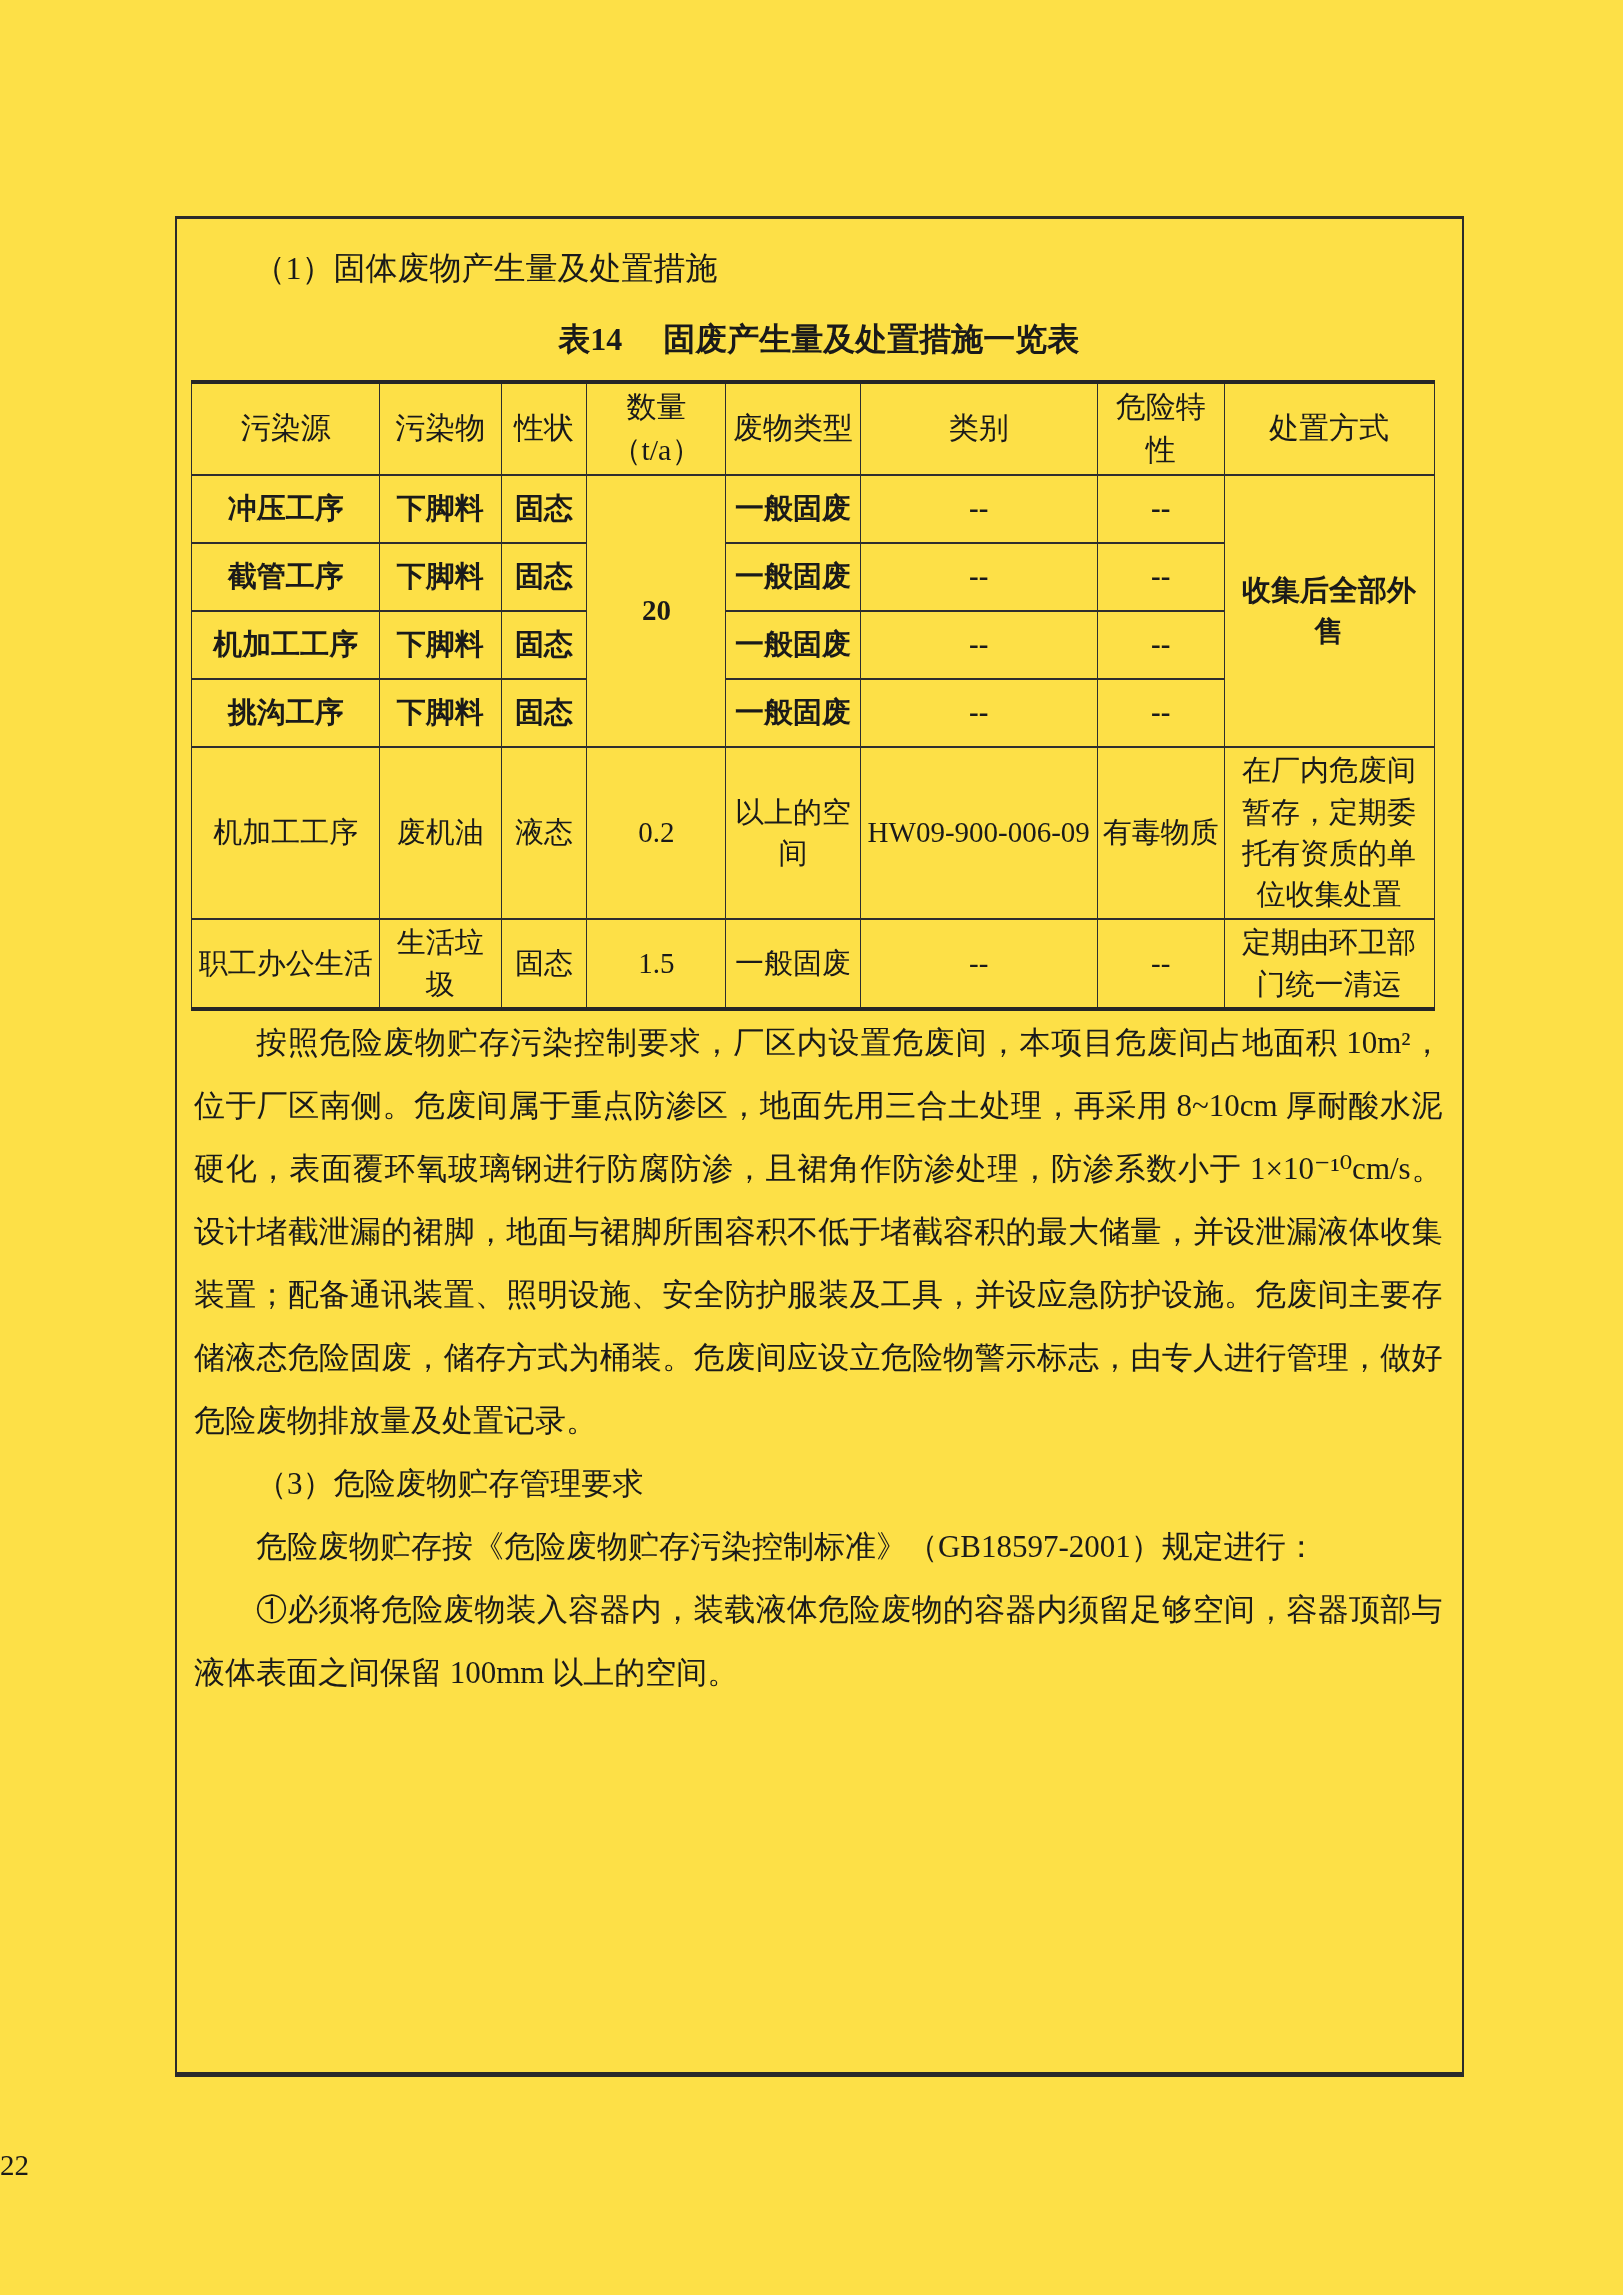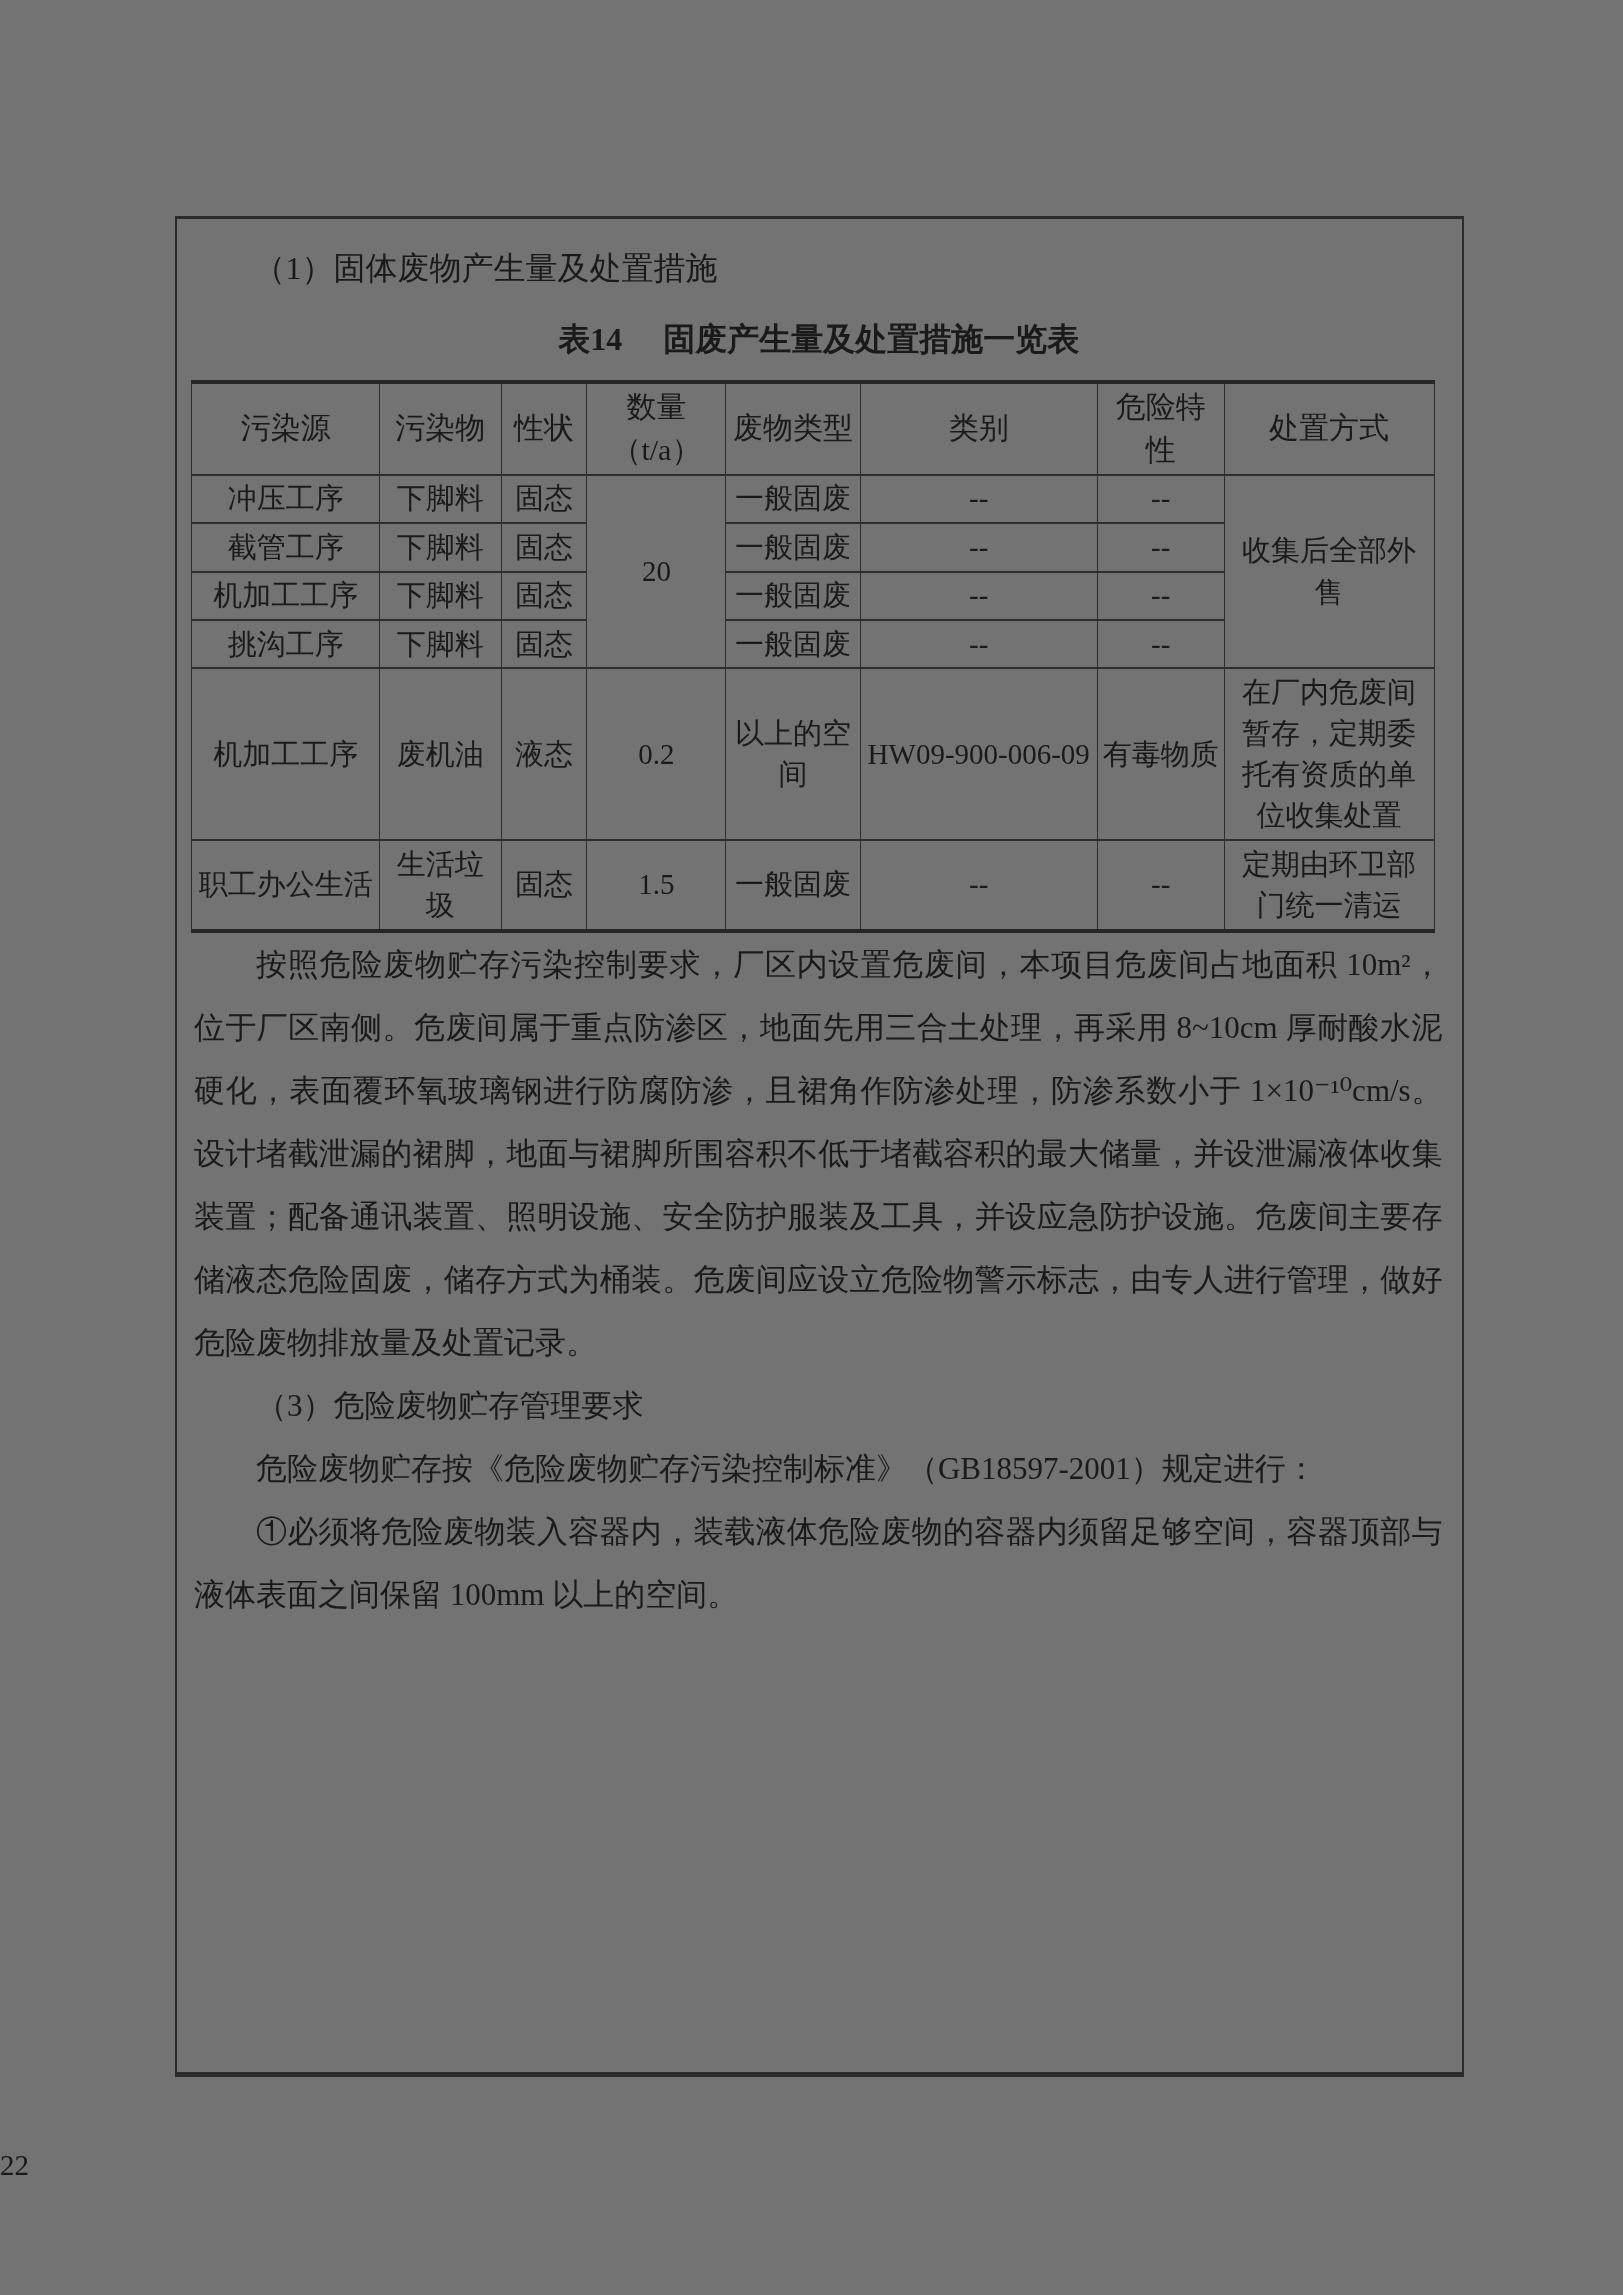--- a/index.html
+++ b/index.html
@@ -1,19 +1,19 @@
 <!DOCTYPE html>
 <html style="font-size:10.5px"><head>
 <meta charset="utf-8">
 <style>
   html,body{margin:0;padding:0;background:#e8e8e8;}
   .page{
     position:relative;
     width:1624px;height:2295px;
-    background:#737373;
+    background:#fde047;
     font-family:"Liberation Serif","DejaVu Serif",serif;
     color:#1a1a1a;
     overflow:hidden;
   }
   .content-box{
     position:absolute;
     left:175px;top:216px;
     width:1289px;height:1861px;
     box-sizing:border-box;
     border:2.6px solid #2b2b2b;
@@ -52,21 +52,21 @@
     font-weight:normal;
     font-size:29px;
     line-height:1.42;
     padding:2.6px 3.9px;
     box-sizing:border-box;
     overflow:hidden;
   }
   table.waste tr.hdr th{height:56px;font-size:30px;}
   table.waste tr{border-top:2px solid #2e2e2e;}
   table.waste{border-top:4.6px solid #262626;border-bottom:4.6px solid #262626;}
-  table.waste tr.r-short td{height:48px;}
+  table.waste tr.r-short td{height:68px;font-weight:bold;}
   table.waste tr.r-tall td{height:156px;}
   table.waste tr.r-last td{height:81px;}
   .body-text{
     margin:0;
     padding:0 3.9px 0 2.6px;
     font-size:31px;
     line-height:63px;
     text-align:justify;
     text-indent:2em;
   }

